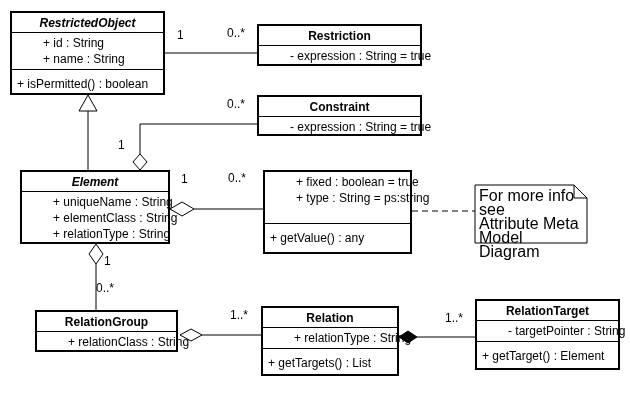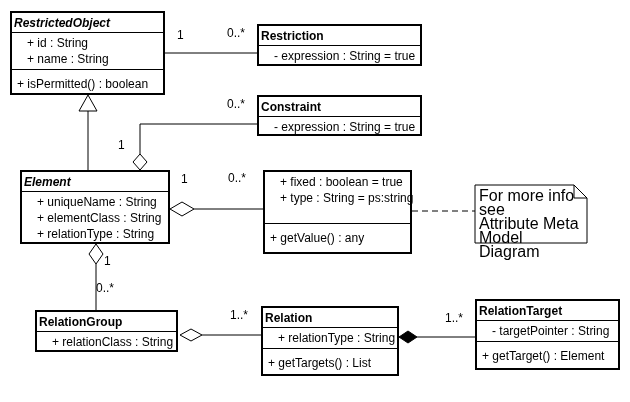--- a/index.html
+++ b/index.html
@@ -6,25 +6,25 @@
   .canvas{
     position:relative;width:630px;height:402px;background:#ffffff;
     font-family:"Liberation Sans",sans-serif;color:#000;overflow:hidden;
   }
   .connectors{position:absolute;left:0;top:0;width:630px;height:402px;}
   .uml-class{
     position:absolute;background:#fff;border:2px solid #000;
     box-sizing:border-box;display:flex;flex-direction:column;
   }
   .uml-title{
-    font-weight:bold;font-size:12px;text-align:left;
+    font-weight:bold;font-size:12px;text-align:center;
     padding:3px 2px 2px;border-bottom:1px solid #000;white-space:nowrap;
   }
   .abstract .uml-title{font-style:italic;}
-  .uml-attrs{flex:1;padding:2px 15px;font-size:12px;line-height:16px;white-space:nowrap;}
+  .uml-attrs{flex:1;padding:2px 15px;font-size:12px;line-height:16px;white-space:nowrap;margin-left:16px;}
   .uml-methods{border-top:1px solid #000;padding:6px 5px;font-size:12px;line-height:16px;white-space:nowrap;}
   .mult{position:absolute;font-size:12px;line-height:12px;white-space:nowrap;}
   .note-text{position:absolute;left:479px;top:189px;width:104px;font-size:16px;line-height:14px;}
 </style>
 </head>
 <body>
 
 <div class="canvas">
 
   <svg class="connectors" width="630" height="402" viewBox="0 0 630 402" stroke="#000" stroke-width="1" fill="none">

